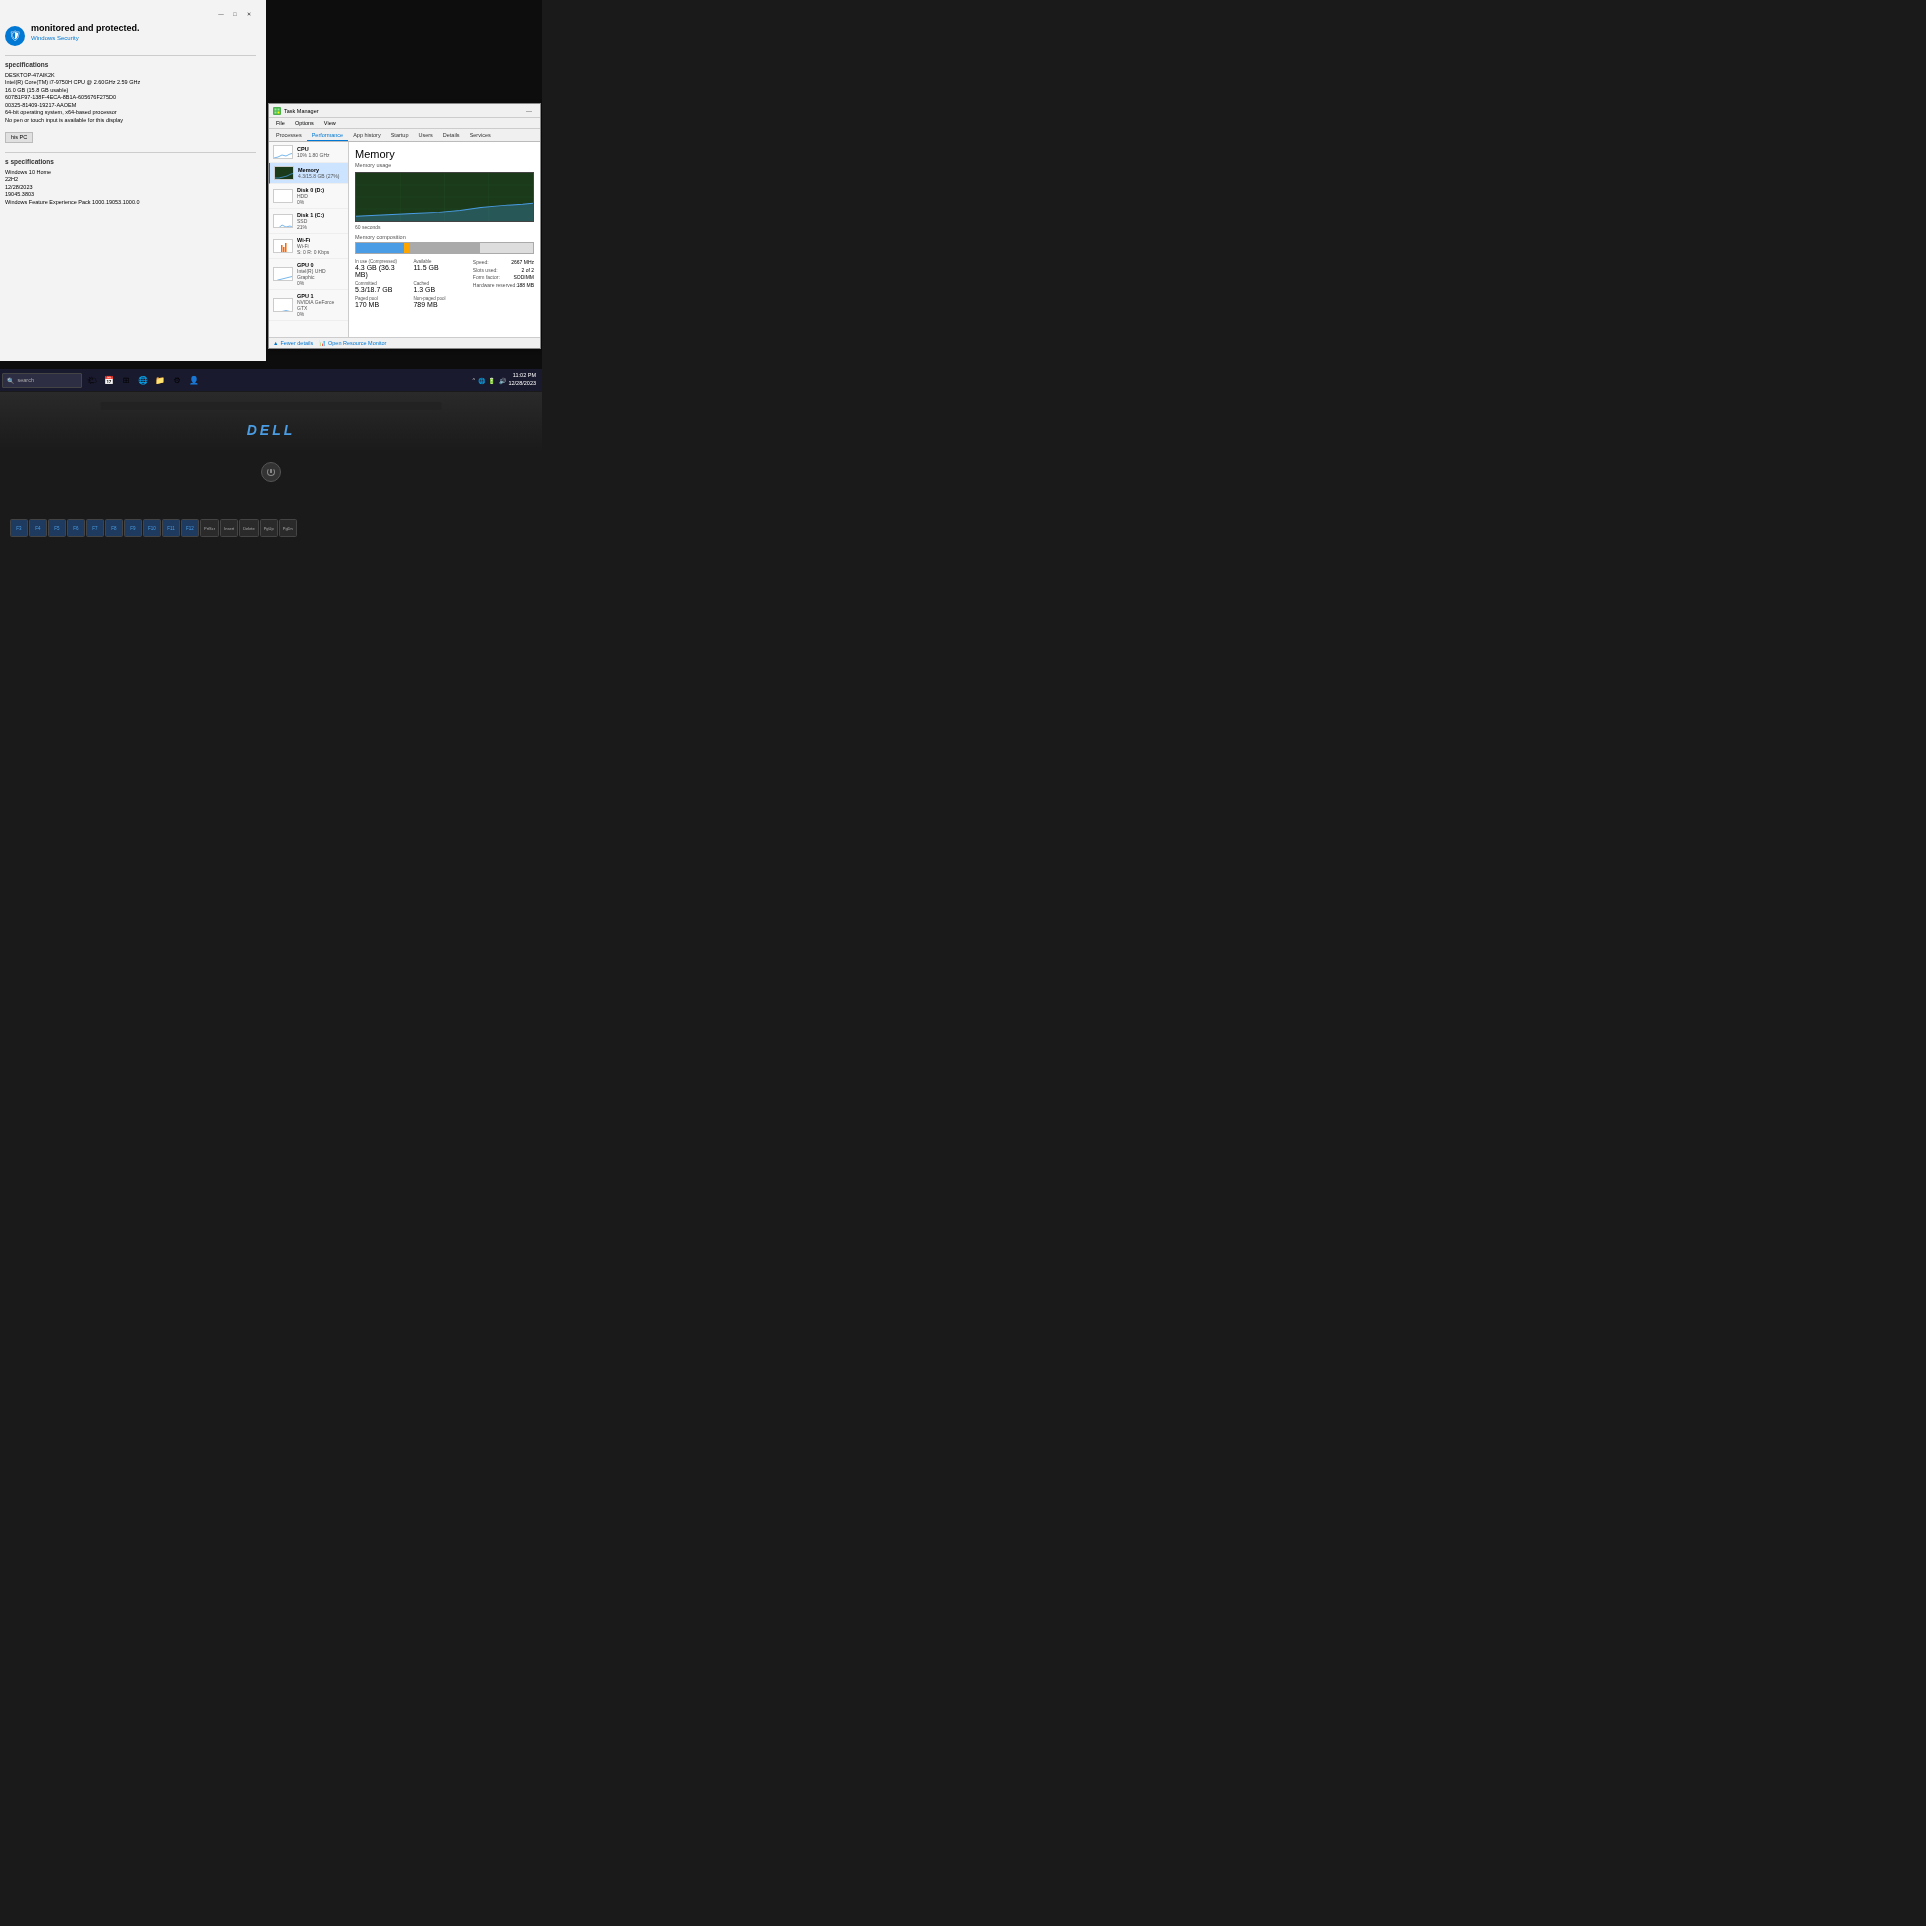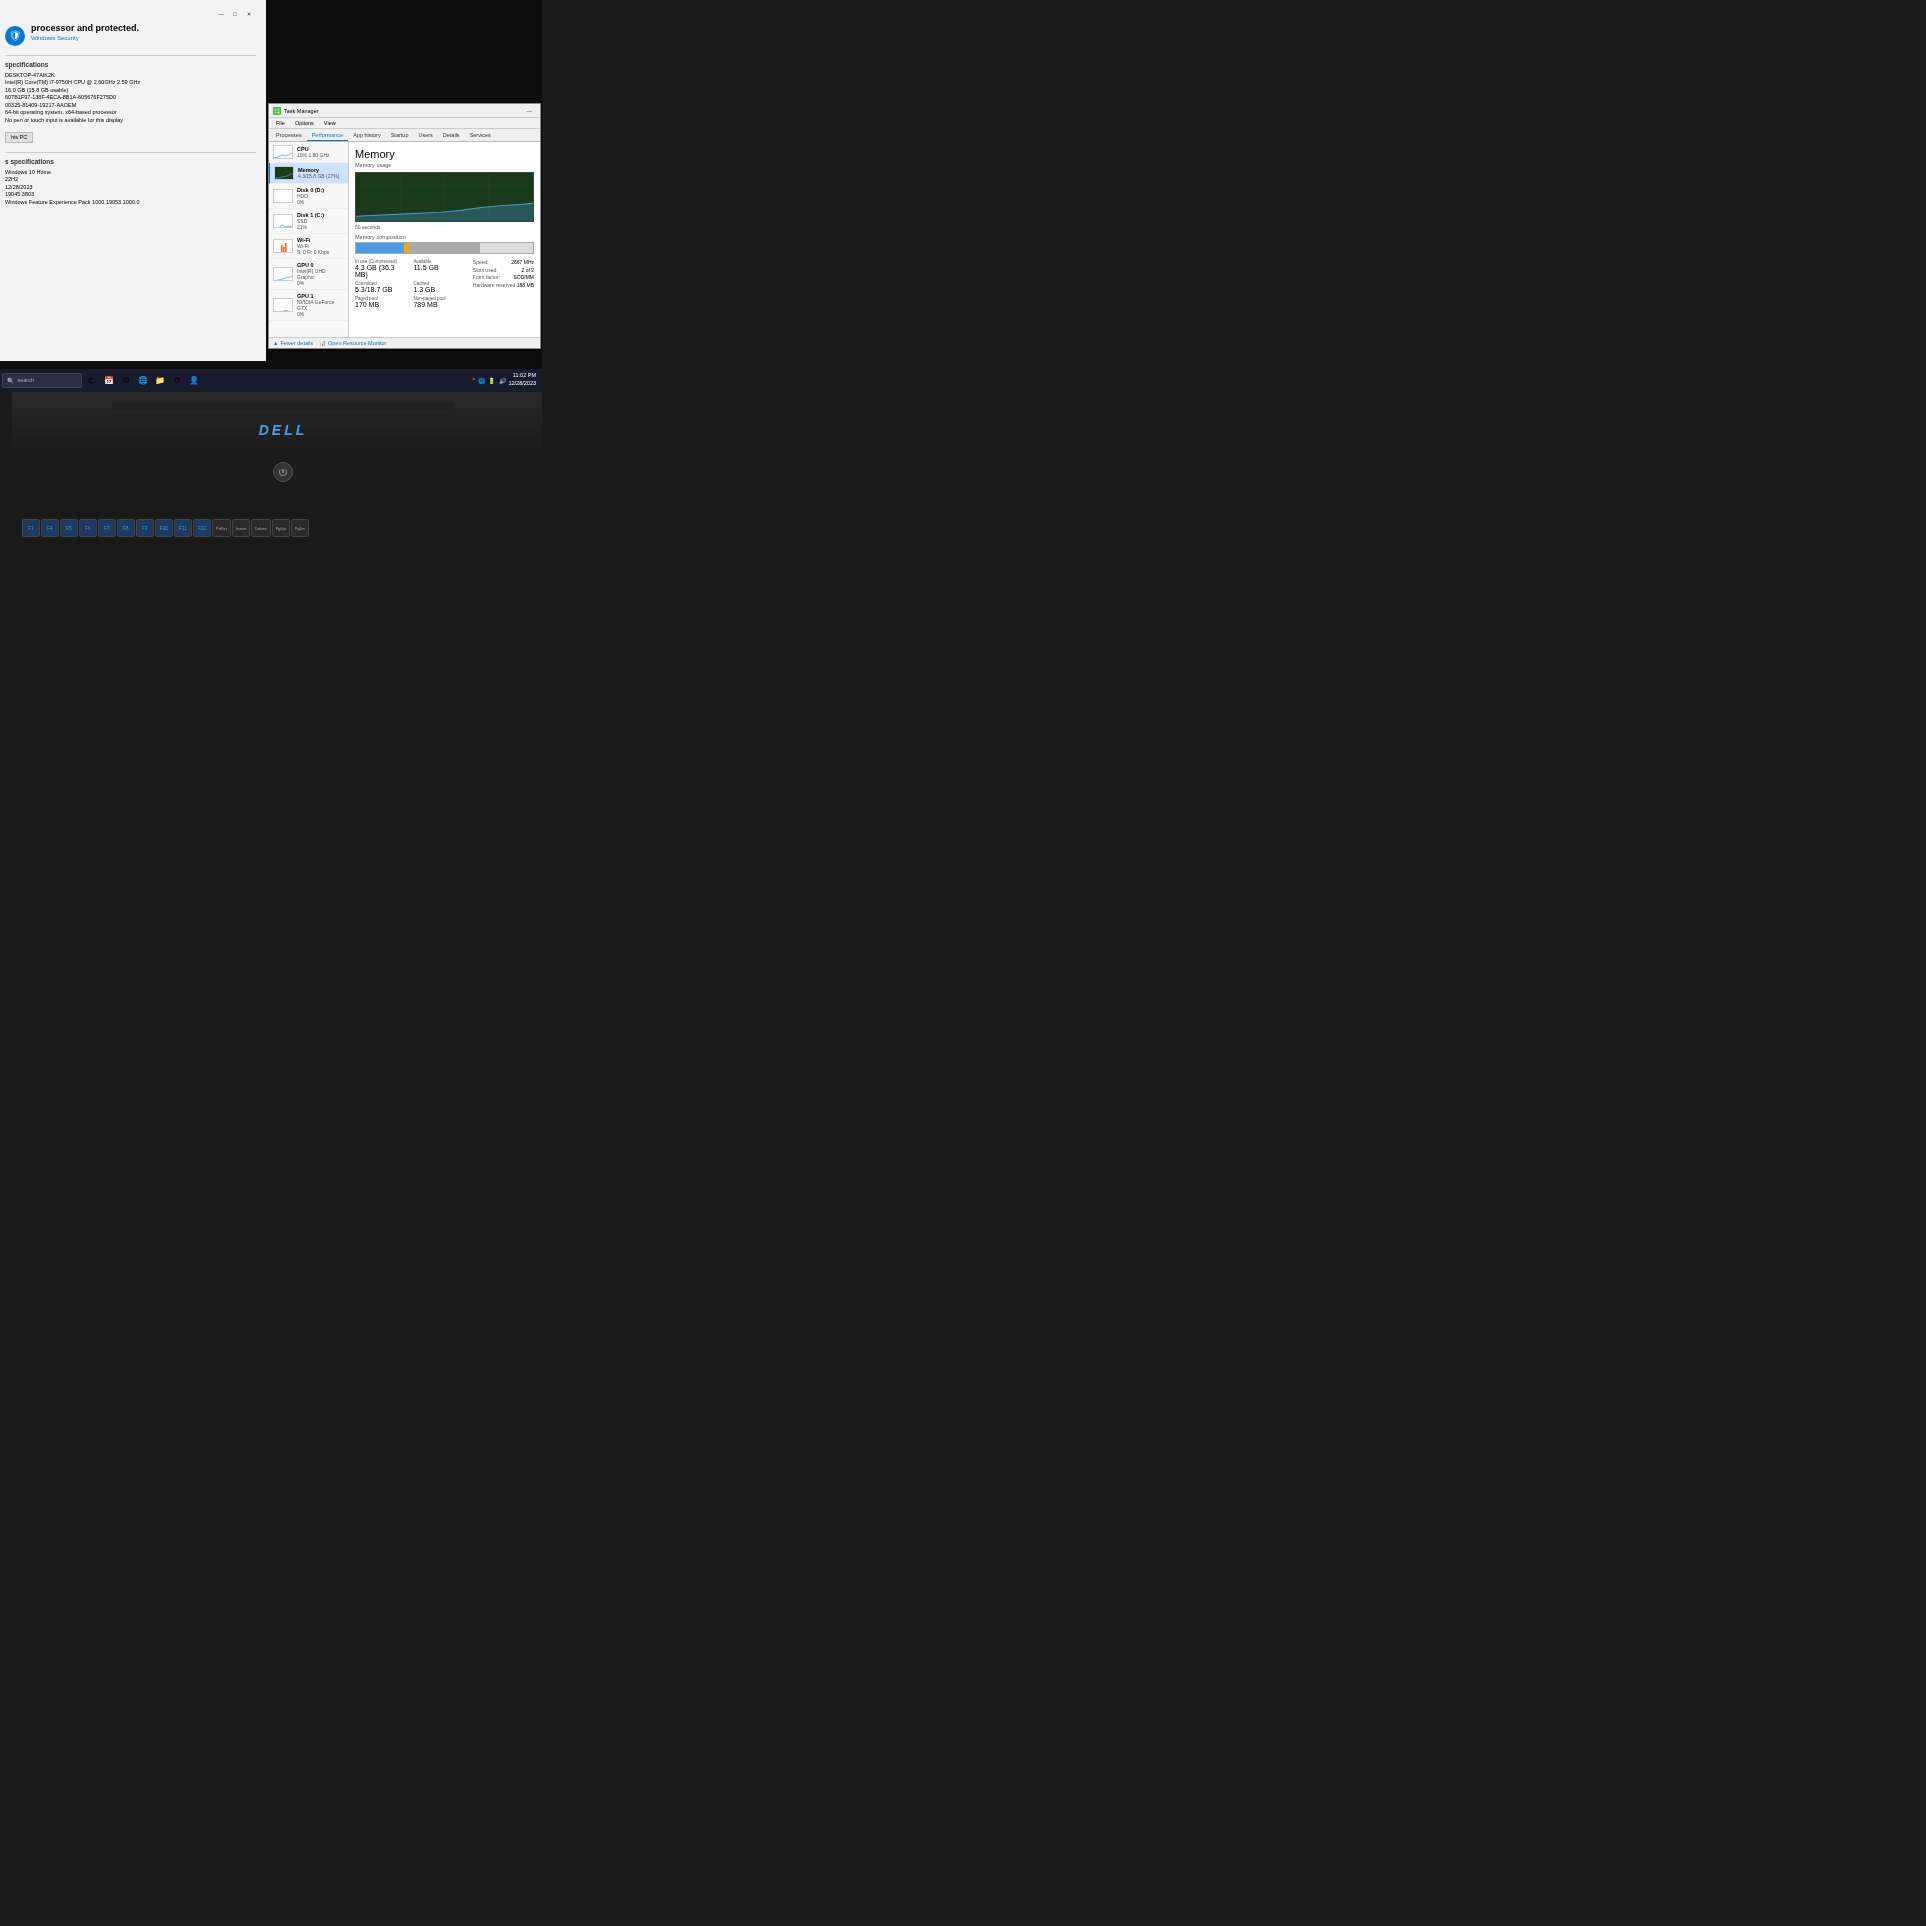--- a/index.html
+++ b/index.html
@@ -396,21 +396,21 @@
       color: #fff;
       font-size: 5.5px;
       text-align: right;
       line-height: 1.4;
     }
 
     
     .laptop-body {
       position: absolute;
       bottom: 0;
-      left: 12px;
+      left: 0;
       width: 542px;
       height: 150px;
       background: linear-gradient(180deg, #2a2a2a 0%, #1a1a1a 40%);
       padding-left: 36px;
     }
 
     .dell-logo {
       position: absolute;
       top: 30px;
       left: 50%;
@@ -488,21 +488,21 @@
   <div class="win-security">
     <div class="win-security-titlebar">
       <button class="win-btn minimize">—</button>
       <button class="win-btn maximize">□</button>
       <button class="win-btn close">✕</button>
     </div>
 
     <div class="security-badge">
       <div class="security-badge-icon">🛡</div>
       <div>
-        <div class="security-heading">processor and protected.</div>
+        <div class="security-heading">monitored and protected.</div>
         <a class="windows-security-link">Windows Security</a>
       </div>
     </div>
 
     <hr class="divider">
 
     <div class="section-title">specifications</div>
 
     <div class="spec-item">DESKTOP-47AIK2K</div>
     <div class="spec-item">Intel(R) Core(TM) i7-9750H CPU @ 2.60GHz   2.59 GHz</div>

